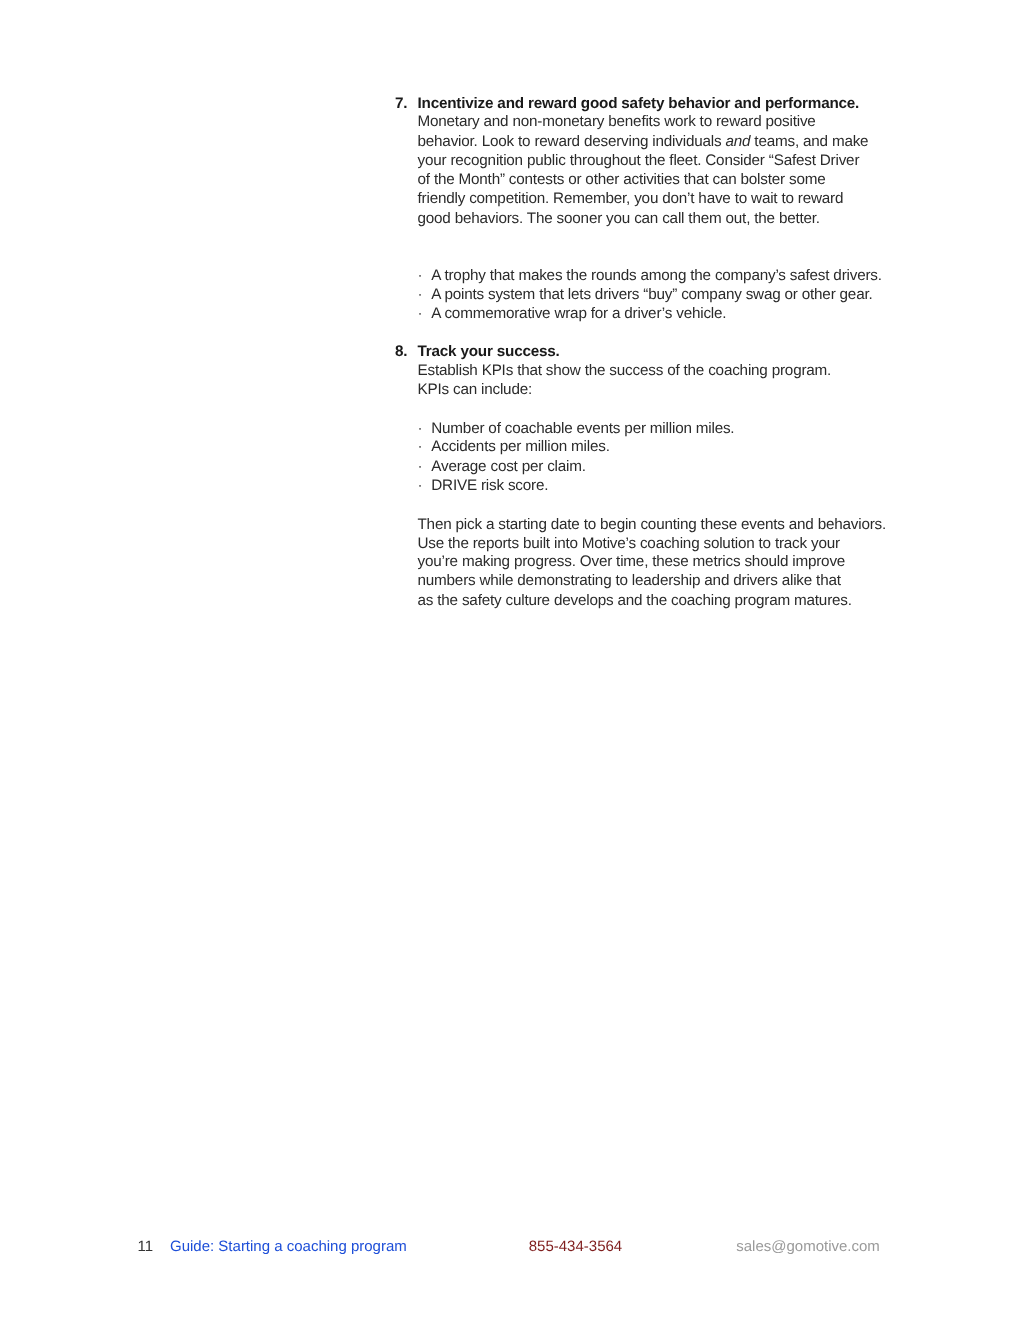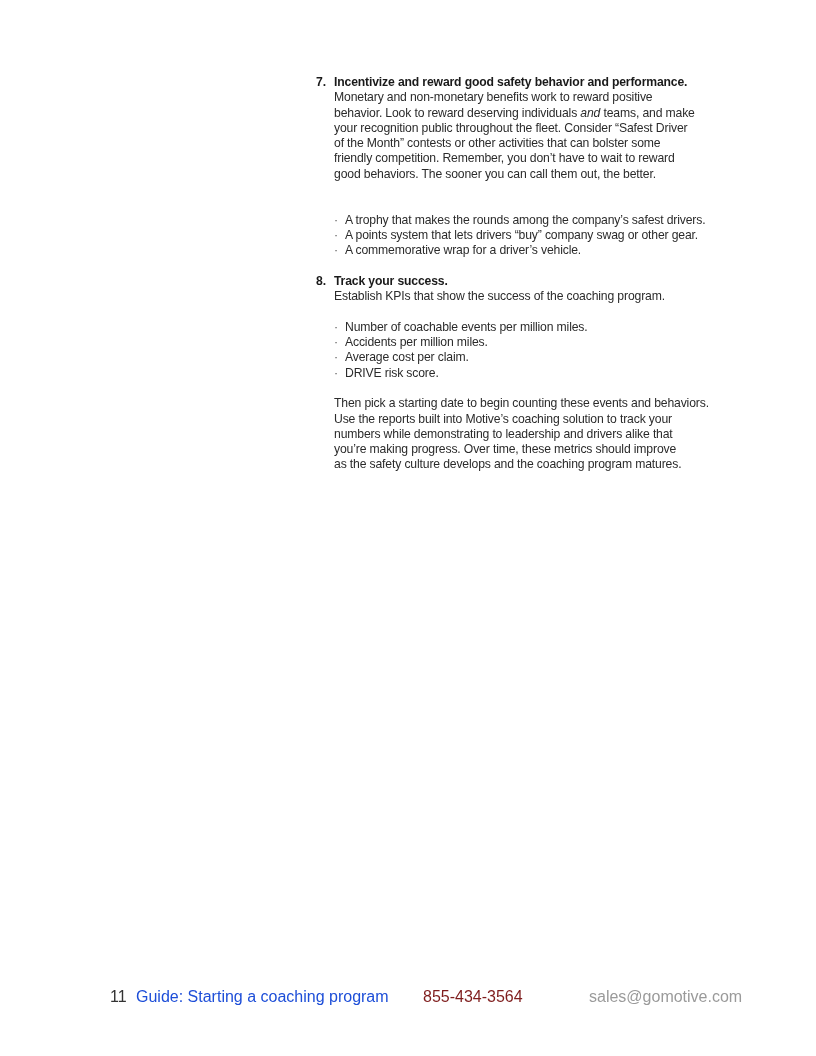--- a/index.html
+++ b/index.html
@@ -10,21 +10,21 @@
   .item { position: relative; padding-left: 18px; }
   .num { position: absolute; left: 0; top: 0; font-weight: bold; color: #1a1a1a; }
   .head { font-weight: bold; color: #1a1a1a; display: block; }
   .para { margin: 0; }
   .gap { height: 15.3px; }
   ul.bullets { list-style: none; margin: 0; padding: 0; }
   ul.bullets li { position: relative; padding-left: 11px; white-space: nowrap; }
   ul.bullets li .dot { position: absolute; left: 0; top: 0; color: #555; }
   .item + .item { margin-top: 15.3px; }
   .footer { position: absolute; top: 989px; left: 0; width: 776px; height: 16px;
-            font-size: 16px; line-height: 16px; }
+            font-size: 12px; line-height: 16px; }
   .footer span { position: absolute; top: 0; white-space: nowrap; }
   .f-page { left: 110px; color: #333; }
   .f-title { left: 136px; color: #1d4ed8; }
   .f-phone { left: 423px; color: #7f1d1d; }
   .f-email { left: 589px; color: #9a9a9a; }
 </style>
 </head>
 <body>
 
 <div class="content">
@@ -47,34 +47,35 @@
       <li><span class="dot">·</span><span>A points system that lets drivers “buy” company swag or other gear.</span></li>
       <li><span class="dot">·</span><span>A commemorative wrap for a driver’s vehicle.</span></li>
     </ul>
   </div>
 
   <div class="item">
     <span class="num">8.</span>
     <span class="head">Track your success.</span>
     <div class="para">
       <div>Establish KPIs that show the success of the coaching program.</div>
+      <div>KPIs can include:</div>
     </div>
     <div class="gap"></div>
     <ul class="bullets">
       <li><span class="dot">·</span><span>Number of coachable events per million miles.</span></li>
       <li><span class="dot">·</span><span>Accidents per million miles.</span></li>
       <li><span class="dot">·</span><span>Average cost per claim.</span></li>
       <li><span class="dot">·</span><span>DRIVE risk score.</span></li>
     </ul>
     <div class="gap"></div>
     <div class="para">
       <div>Then pick a starting date to begin counting these events and behaviors.</div>
       <div>Use the reports built into Motive’s coaching solution to track your</div>
+      <div>you’re making progress. Over time, these metrics should improve</div>
       <div>numbers while demonstrating to leadership and drivers alike that</div>
-      <div>you’re making progress. Over time, these metrics should improve</div>
       <div>as the safety culture develops and the coaching program matures.</div>
     </div>
   </div>
 
 </div>
 
 <div class="footer">
   <span class="f-page">11</span>
   <span class="f-title">Guide: Starting a coaching program</span>
   <span class="f-phone">855-434-3564</span>

